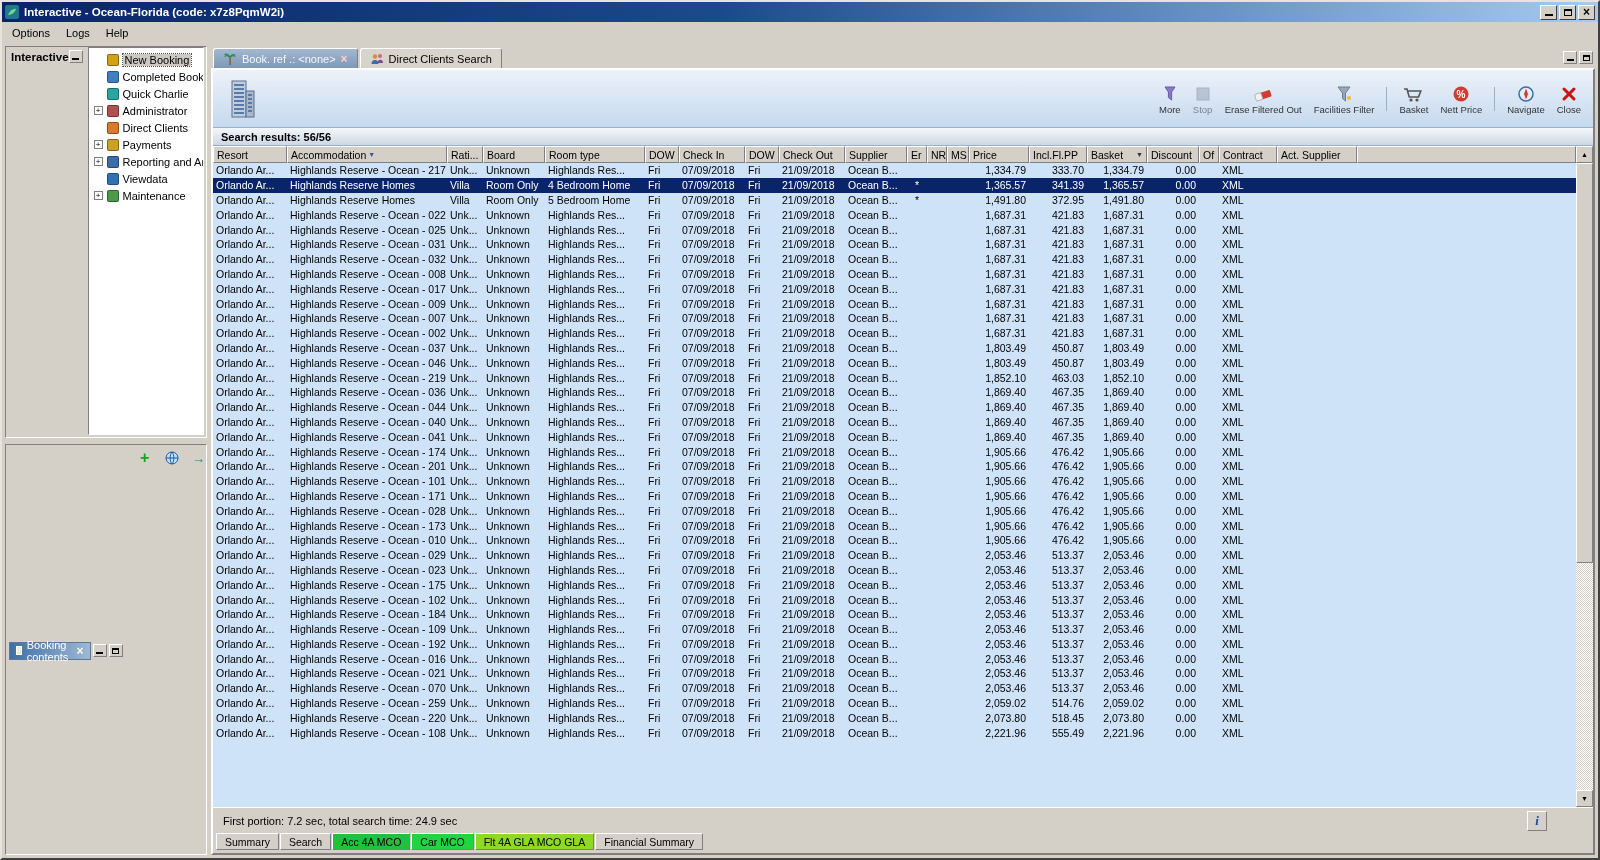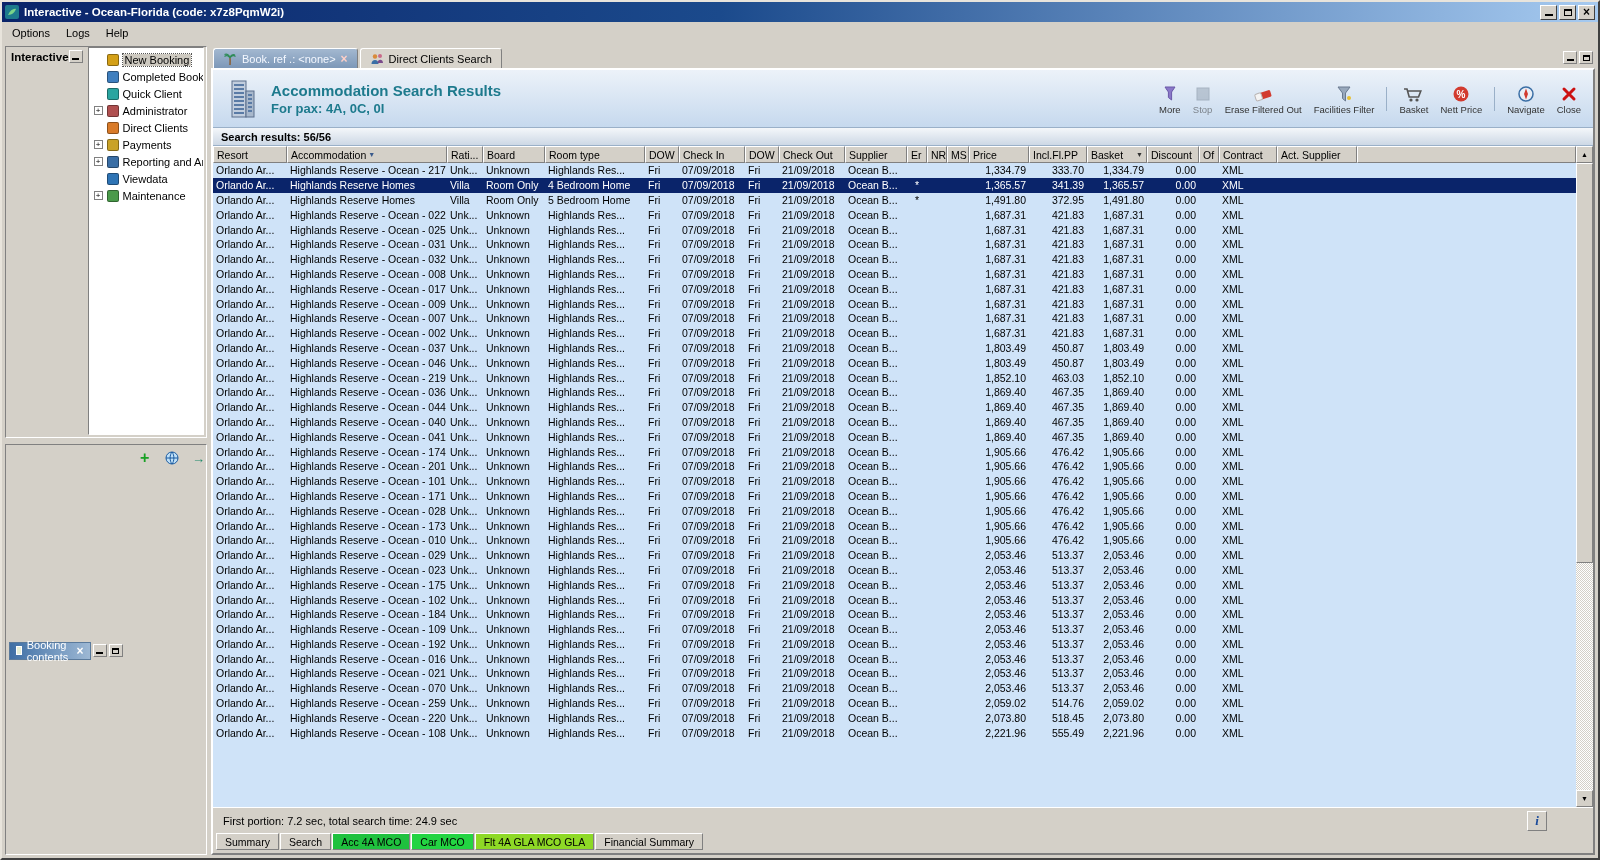--- a/index.html
+++ b/index.html
@@ -138,21 +138,21 @@
               <span class="tree-label">New Booking</span>
             </div>
             <div class="tree-item">
               <span class="expand-box hidden">+</span>
               <span class="tree-icon" style="background: rgb(63, 127, 191);"></span>
               <span class="tree-label">Completed Bookings</span>
             </div>
             <div class="tree-item">
               <span class="expand-box hidden">+</span>
               <span class="tree-icon" style="background: rgb(42, 165, 160);"></span>
-              <span class="tree-label">Quick Client</span>
+              <span class="tree-label">Quick Charlie</span>
             </div>
             <div class="tree-item">
               <span class="expand-box">+</span>
               <span class="tree-icon" style="background: rgb(176, 80, 80);"></span>
               <span class="tree-label">Administrator</span>
             </div>
             <div class="tree-item">
               <span class="expand-box hidden">+</span>
               <span class="tree-icon" style="background: rgb(217, 123, 41);"></span>
               <span class="tree-label">Direct Clients</span>
@@ -292,24 +292,20 @@
                   <rect x="9" y="30" width="10" height="2"></rect>
                   <rect x="9" y="34" width="10" height="2"></rect>
                   <rect x="23" y="16" width="4" height="2"></rect>
                   <rect x="23" y="20" width="4" height="2"></rect>
                   <rect x="23" y="24" width="4" height="2"></rect>
                   <rect x="23" y="28" width="4" height="2"></rect>
                   <rect x="23" y="32" width="4" height="2"></rect>
                 </g>
               </svg>
             </span>
-          <div>
-            <div class="hb-title">Accommodation Search Results</div>
-            <div class="hb-sub">For pax: 4A, 0C, 0I</div>
-          </div>
           <div class="hb-toolbar">
             <div class="tool">
               <svg width="20" height="18">
                   <path d="M5 2h10l-3.4 5v8l-3.2-2.5V7z" fill="#8a78c8" stroke="#6a58a8"></path>
                 </svg>
               <span>More</span>
             </div>
             <div class="tool disabled">
               <svg width="20" height="18">
                   <rect x="4" y="3" width="12" height="12" fill="#9aa8b8" stroke="#7a8898"></rect>

